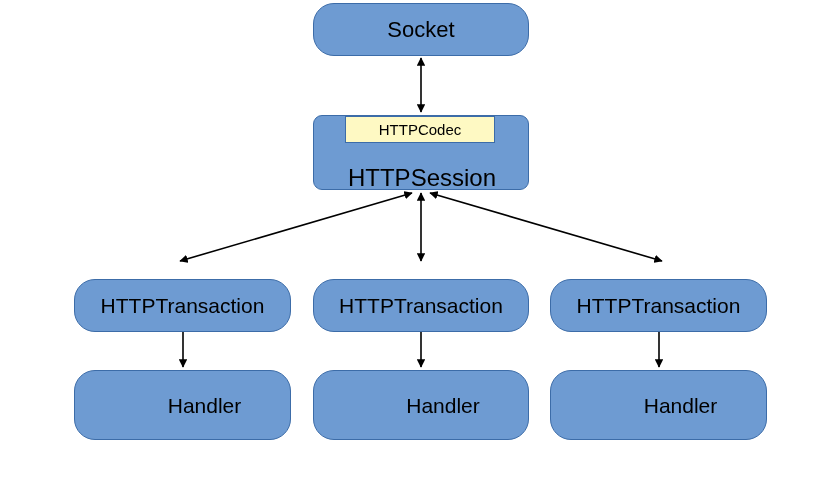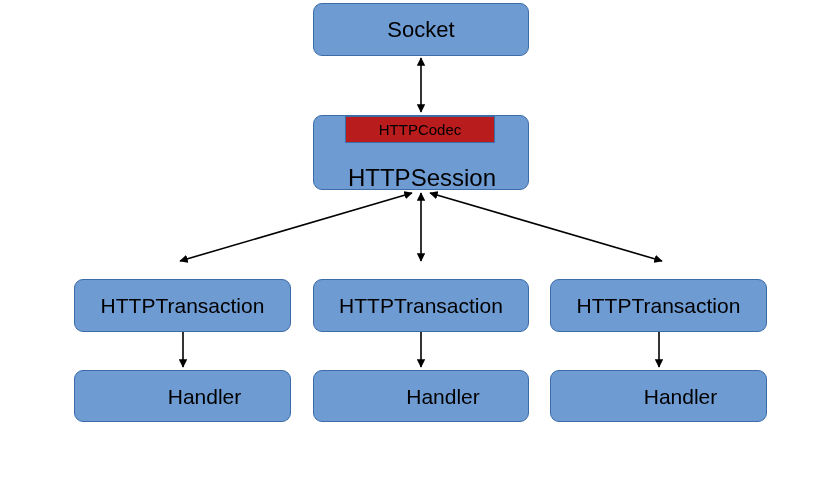--- a/index.html
+++ b/index.html
@@ -25,21 +25,21 @@
     left: 0; top: 0;
     width: 816px;
     height: 480px;
     pointer-events: none;
   }
   .node {
     position: absolute;
     box-sizing: border-box;
     background: #6e9bd2;
     border: 1px solid #3c6ca8;
-    border-radius: 9px;
+    border-radius: 21px;
     display: flex;
     align-items: center;
     justify-content: center;
     color: #000000;
     line-height: 1;
     white-space: nowrap;
   }
   .node-label {
     display: block;
     color: #000000;
@@ -55,21 +55,21 @@
     left: 313px; top: 115px;
     width: 216px; height: 75px;
     border-radius: 9px;
     display: block;
   }
   #node-httpcodec {
     position: absolute;
     left: 31px; top: 0px;
     width: 150px; height: 27px;
     box-sizing: border-box;
-    background: #b91c1c;
+    background: #fef9c3;
     border: 1px solid #3c6ca8;
     border-radius: 0px;
     display: flex;
     align-items: center;
     justify-content: center;
     font-size: 15px;
     color: #000000;
     white-space: nowrap;
   }
   #httpsession-title {
@@ -88,21 +88,21 @@
     top: 279px;
     height: 53px;
     font-size: 21px;
   }
   #node-transaction-0 { left: 74px;  width: 217px; }
   #node-transaction-1 { left: 313px; width: 216px; }
   #node-transaction-2 { left: 550px; width: 217px; }
   
   .node-handler {
     top: 370px;
-    height: 52px;
+    height: 70px;
     font-size: 21px;
     padding-left: 44px;
   }
   #node-handler-0 { left: 74px;  width: 217px; }
   #node-handler-1 { left: 313px; width: 216px; }
   #node-handler-2 { left: 550px; width: 217px; }
 </style>
 </head>
 <body>
 

